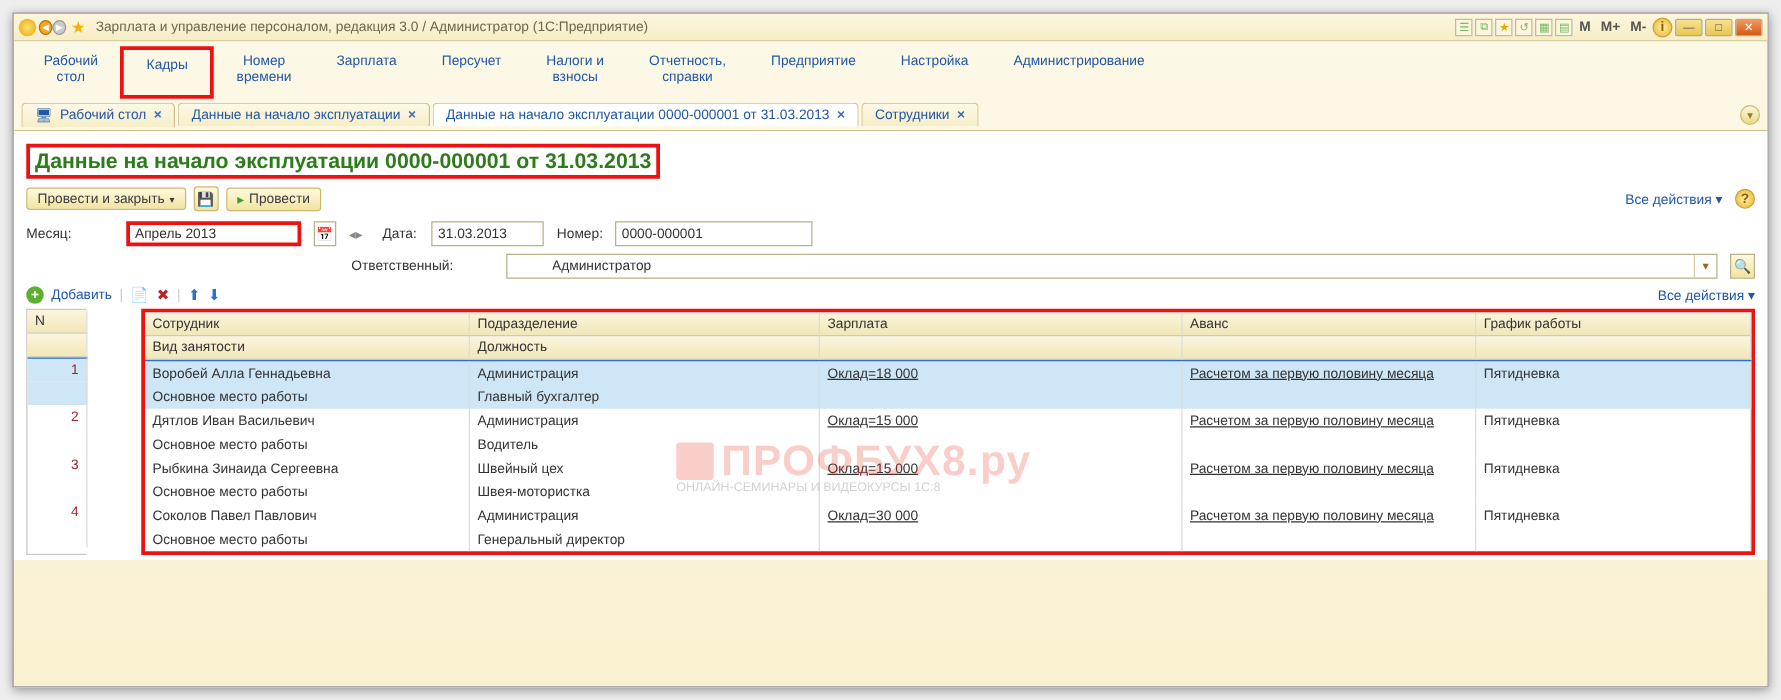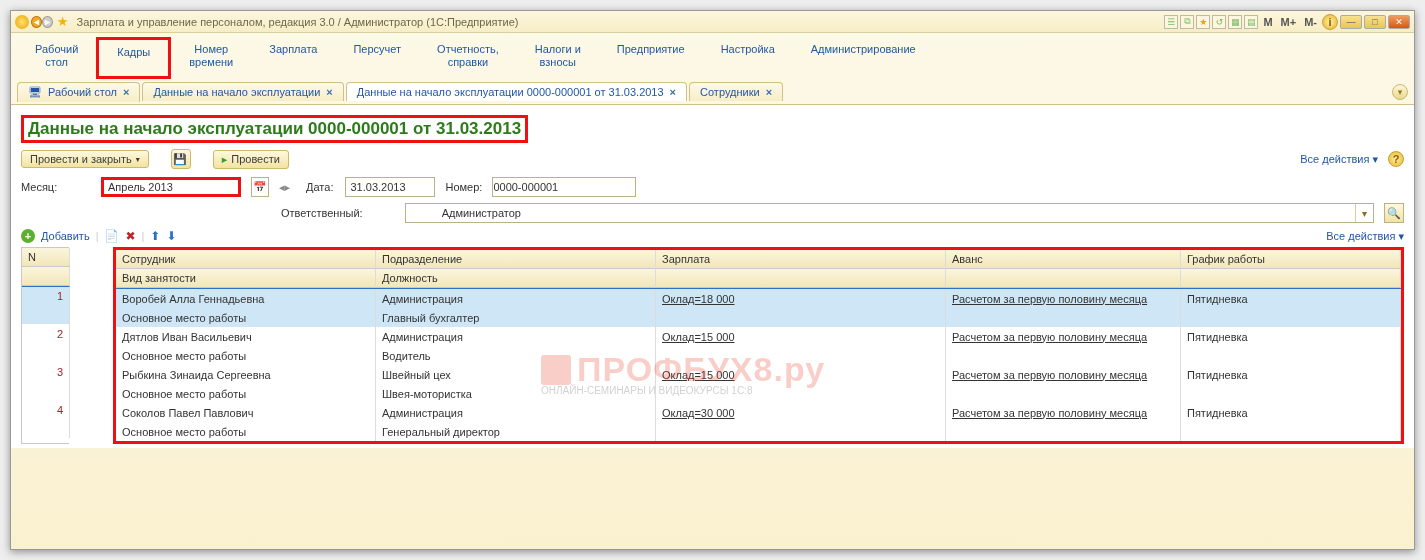--- a/index.html
+++ b/index.html
@@ -51,21 +51,21 @@
 .doc-tab { display:flex; align-items:center; gap:6px; padding:3px 10px; margin-right:2px; border:1px solid #d2c184; border-bottom:none; border-radius:4px 4px 0 0; background:linear-gradient(#fdf9e8,#f7edc6); color:#2157a4; cursor:pointer;}
 .doc-tab.active { background:#fff;}
 .doc-tab .x { color:#3b6db5;font-weight:bold;font-size:11px;}
 .doc-tabs .spacer { flex:1;}
 .round-btn { width:16px;height:16px;border-radius:50%;background:linear-gradient(#fcf6dd,#ead98e);border:1px solid #cdb96b;display:inline-flex;align-items:center;justify-content:center;color:#9c7c1f;font-size:9px;}
 
 
 .content { background:#fff; padding:8px 10px 4px 10px; position:relative;}
 .doc-title { font-size:17px;font-weight:bold;color:#2e7b1b; margin:2px 0 6px 0;}
 .doc-title.highlight-red { display:inline-block; border:3px solid #e11; padding:1px 4px;}
-.toolbar1 { display:flex;align-items:center;gap:22px;margin-bottom:8px;}
+.toolbar1 { display:flex;align-items:center;gap:6px;margin-bottom:8px;}
 .btn { padding:2px 8px; border:1px solid #cdb96b; border-radius:3px; background:linear-gradient(#fef9df,#f2e3a0); color:#3c3c3c; cursor:pointer; display:inline-flex;align-items:center;gap:4px;}
 .btn .caret{font-size:8px;}
 .mini-btn { width:20px;height:20px;border:1px solid #cdb96b;border-radius:3px;background:linear-gradient(#fef9df,#f2e3a0);display:inline-flex;align-items:center;justify-content:center;}
 .toolbar1 .right{margin-left:auto;display:flex;align-items:center;gap:10px;}
 .link{color:#2157a4;cursor:pointer;}
 .help-ico{width:16px;height:16px;border-radius:50%;background:radial-gradient(circle,#fff1a8,#e6b321);border:1px solid #caa03a;display:inline-flex;align-items:center;justify-content:center;color:#8a5b00;font-weight:bold;font-size:11px;}
 
 
 .form-row{display:flex;align-items:center;gap:10px;margin-bottom:6px;}
 .lbl{color:#333;}
@@ -134,24 +134,24 @@
   </div>
 
   <div class="section-bar" id="section-bar">
       <div class="sec-tab two" style="white-space: pre-line;">Рабочий
 стол</div>
       <div class="sec-tab highlight-red" style="white-space: pre-line;">Кадры</div>
       <div class="sec-tab two" style="white-space: pre-line;">Номер
 времени</div>
       <div class="sec-tab" style="white-space: pre-line;">Зарплата</div>
       <div class="sec-tab" style="white-space: pre-line;">Персучет</div>
+      <div class="sec-tab two" style="white-space: pre-line;">Налоги и
+взносы</div>
       <div class="sec-tab two" style="white-space: pre-line;">Отчетность,
 справки</div>
-      <div class="sec-tab two" style="white-space: pre-line;">Налоги и
-взносы</div>
       <div class="sec-tab" style="white-space: pre-line;">Предприятие</div>
       <div class="sec-tab" style="white-space: pre-line;">Настройка</div>
       <div class="sec-tab" style="white-space: pre-line;">Администрирование</div>
     </div>
 
   <div class="doc-tabs" id="doc-tabs">
   <div class="doc-tab">
         <span>🖥</span>
         <span>Рабочий стол</span>
         <span class="x">×</span>
@@ -205,21 +205,21 @@
       <span class="cal-ico" style="border:1px solid #b9b18a;width:18px;height:20px;display:inline-flex;align-items:center;justify-content:center;">📅</span>
       <span class="dd-ico" style="color:#888;">◂▸</span>
 
       <span class="lbl" style="margin-left:6px;">Дата:</span>
       <span class="field" style="width:90px;margin-left:2px;">
         <input value="31.03.2013" style="">
         <span class="cal-ico">📅</span>
       </span>
 
       <span class="lbl">Номер:</span>
-      <span class="field" style="width:144px;justify-content:center;">
+      <span class="field" style="width:158px;">
         <input value="0000-000001" style="">
       </span>
     </div>
 
     
     <div class="form-row">
       <span style="width:250px;"></span>
       <span class="lbl">Ответственный:</span>
       <span class="field wide">
         <input class="wide" value="Администратор" style="">

